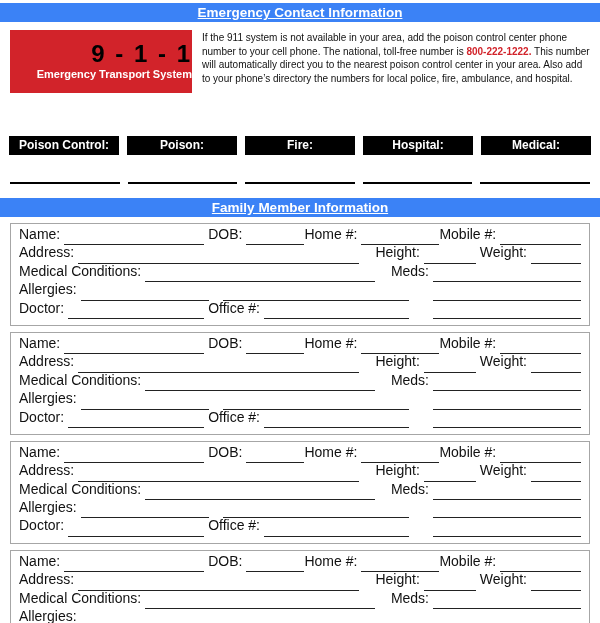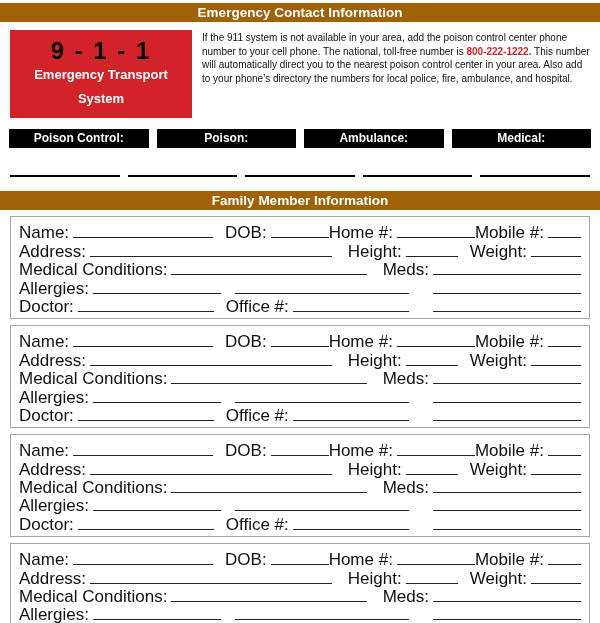--- a/index.html
+++ b/index.html
@@ -1,72 +1,73 @@
 <!DOCTYPE html>
 <html><head>
 <meta charset="utf-8">
 <style>
   * { margin:0; padding:0; box-sizing:border-box; }
   html,body { width:600px; height:623px; background:#fff; overflow:hidden;
               font-family:"Liberation Sans", sans-serif; color:#000; }
 
-  .bar { background:#a16207; color:#fff; font-weight:bold; font-size:13.5px;
-         text-align:center; height:19px; line-height:19px; width:600px; }
+  .bar { background:#3b82f6; color:#fff; font-weight:bold; font-size:13.5px;
+         text-align:center; height:19px; line-height:19px; width:600px;text-decoration:underline; }
   .bar-top { margin-top:3px; }
 
   .intro-section { display:flex; margin:8px 8px 0 10px; gap:10px; }
-  .red-box { width:182px; min-width:182px; height:88px; background:#d2232a;
-             color:#fff; text-align:center; display:flex; flex-direction:column;
+  .red-box { width:182px; min-width:182px; height:63px; background:#d2232a;
+             color:#fff; text-align:right; display:flex; flex-direction:column;
              justify-content:center; }
   .red-box .num { font-size:24px; font-weight:bold; color:#000; line-height:25px; letter-spacing:2px; }
   .red-box .sub { font-size:12.5px; font-weight:bold; line-height:14px; }
-  .red-box .cap { font-size:13px; font-weight:bold; line-height:24px; }
+  .red-box .cap { font-size:11px; font-weight:bold; line-height:16px; }
 
   .intro-text { flex:1; font-size:10px; line-height:13.6px; padding-top:1px; color:#111; }
   .intro-text .phone { color:#d2232a; font-weight:bold; }
 
   .contact-row { display:flex; gap:8px; margin:11px 9px 0; }
   .contact-box { flex:1; background:#000; color:#fff; font-weight:bold;
-                 font-size:12px; text-align:center; padding:2px 0 3px; }
+                 font-size:12px; text-align:center; padding:2px 0 3px;margin-top:32px; }
 
   .contact-lines { display:flex; gap:8px; margin:27px 10px 0; }
   .contact-line { flex:1; border-bottom:2px solid #000; height:0; }
 
   .bar-family { margin-top:14px; }
 
   .member-block { margin:6px 10px 0; border:1px solid #a6a6a6; padding:4px 8px 5px; background:#fff; }
-  .frow { display:flex; align-items:flex-end; height:18.4px; font-size:17px; color:#111; }
+  .frow { display:flex; align-items:flex-start; height:18.4px; font-size:14px; color:#111; }
   .lbl { white-space:nowrap; padding-right:4px; line-height:13px; }
   .ln  { display:block; align-self:flex-end; margin-bottom:1px;
          border-bottom:1px solid #222; height:10px; }
   .grow { flex:1; }
   .w140{width:140px}.w58{width:58px}.w78{width:78px}.w52{width:52px}.w50{width:50px}
   .w148{width:148px}.w128{width:128px}.w136{width:136px}
-  .ml6{margin-left:16px}.ml8{margin-left:12px}.ml12{}.ml14{margin-left:14px}
+  .ml6{margin-left:16px}.ml8{margin-left:4px}.ml12{}.ml14{margin-left:14px}
   .mr24{margin-right:24px}
 </style>
 </head>
 <body>
 
 <div class="bar bar-top">
   <span>Emergency Contact Information</span>
 </div>
 
 <div class="intro-section">
   <div class="red-box">
     <div class="num">9 - 1 - 1</div>
     <div class="cap">Emergency Transport System</div>
   </div>
   <div class="intro-text"><span>If the 911 system is not available in your area, add the poison control center phone number to your cell phone. The national, toll-free number is </span><span class="phone">800-222-1222.</span><span> This number will automatically direct you to the nearest poison control center in your area. Also add to your phone’s directory the numbers for local police, fire, ambulance, and hospital.</span></div>
 </div>
 
 <div class="contact-row">
   <div class="contact-box">Poison Control:</div>
   <div class="contact-box">Poison:</div>
-  <div class="contact-box">Ambulance:</div>
+  <div class="contact-box">Fire:</div>
+  <div class="contact-box">Hospital:</div>
   <div class="contact-box">Medical:</div>
 </div>
 
 <div class="contact-lines">
   <div class="contact-line"></div>
   <div class="contact-line"></div>
   <div class="contact-line"></div>
   <div class="contact-line"></div>
   <div class="contact-line"></div>
 </div>

